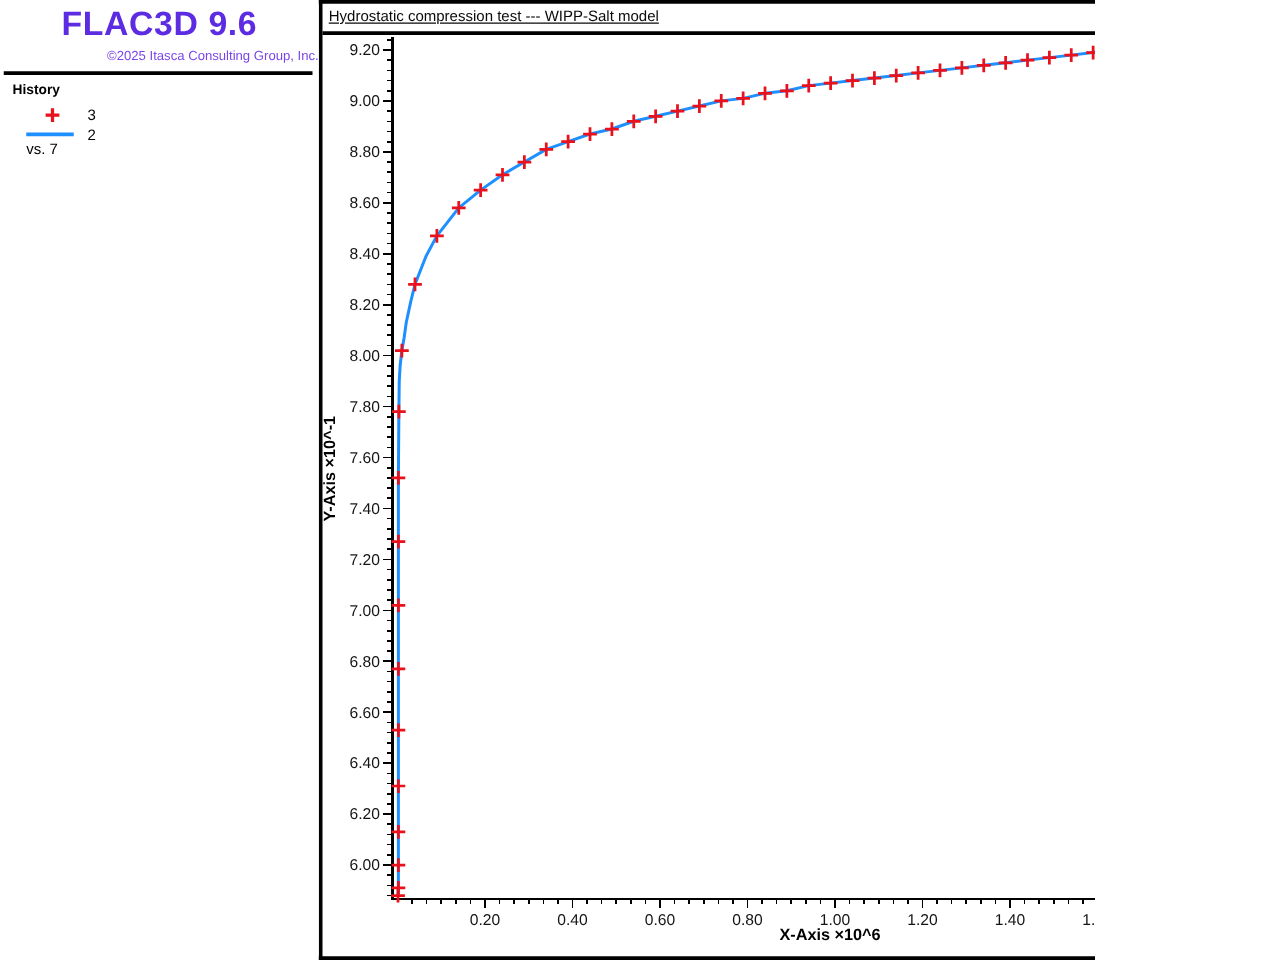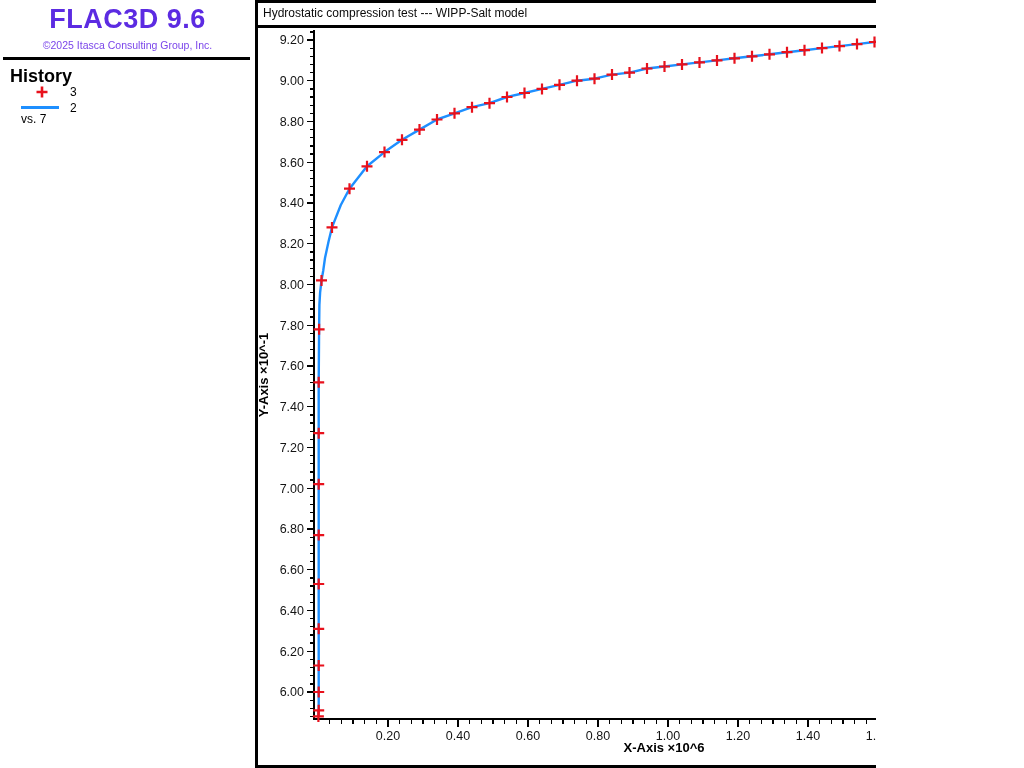--- a/index.html
+++ b/index.html
@@ -3,44 +3,44 @@
 <meta charset="utf-8">
 <style>
   html,body{margin:0;padding:0;background:#fff;}
   .app{position:relative;width:876px;height:768px;background:#fff;overflow:hidden;
        font-family:"Liberation Sans",sans-serif;color:#000;}
   .edge{position:absolute;background:#000;}
   .sidebar{position:absolute;left:0;top:0;width:255px;height:768px;background:#fff;}
   .logo-title{position:absolute;left:0;top:4px;width:255px;text-align:center;
       font-size:27px;font-weight:bold;letter-spacing:.5px;}
   .logo-copy{position:absolute;left:0;top:39px;width:255px;text-align:center;font-size:10.5px;}
-  .history-heading{position:absolute;left:10px;top:66px;font-size:18px;font-weight:bold;}
+  .history-heading{position:absolute;left:10px;top:66px;font-size:11px;font-weight:bold;}
   .legend-label{position:absolute;font-size:12px;}
   .legend-plus{position:absolute;left:35px;top:85px;}
   .legend-line{position:absolute;left:21px;top:106px;width:38px;height:3px;}
   .vs-label{position:absolute;left:21px;top:112px;font-size:12px;}
   .chart-title{position:absolute;left:263px;top:6px;width:740px;font-size:12px;line-height:14px;
-      white-space:nowrap;color:#0a0a0a;}
+      white-space:nowrap;color:#0a0a0a;text-decoration:underline;}
   .plot-area{position:absolute;left:258px;top:28px;width:763px;height:737px;}
   .plot-svg{position:absolute;left:0;top:0;}
 </style>
 </head>
 <body>
 
 <div class="app">
 
   <div class="edge" style="left:0;top:0;width:1024px;height:3px;"></div>
   <div class="edge" style="left:0;top:765px;width:1024px;height:3px;"></div>
   <div class="edge" style="left:1021px;top:0;width:3px;height:768px;"></div>
   <div class="edge" style="left:0;top:0;width:3px;height:116px;"></div>
   <div class="edge" style="left:255px;top:0;width:3px;height:768px;"></div>
 
   <div class="sidebar">
     <div class="logo-title" style="color: rgb(92, 43, 226);">FLAC3D 9.6</div>
-    <div class="logo-copy" style="color: rgb(122, 69, 234);">©2025 Itasca Consulting Group, Inc.</div>
+    <div class="logo-copy" style="color: rgb(122, 69, 234); text-align: right;">©2025 Itasca Consulting Group, Inc.</div>
     <div class="edge" style="left:3px;top:57px;width:247px;height:3px;"></div>
 
     <div class="history-heading">History</div>
 
     <svg class="legend-plus" width="14" height="14">
       <path d="M7 1.5 V12.5 M1.5 7 H12.5" stroke="#e8111c" stroke-width="2.6" fill="none"></path>
     </svg>
     <div class="legend-label" style="left:70px;top:85px;">3</div>
 
     <div class="legend-line" style="background:#1e8fff;"></div>

